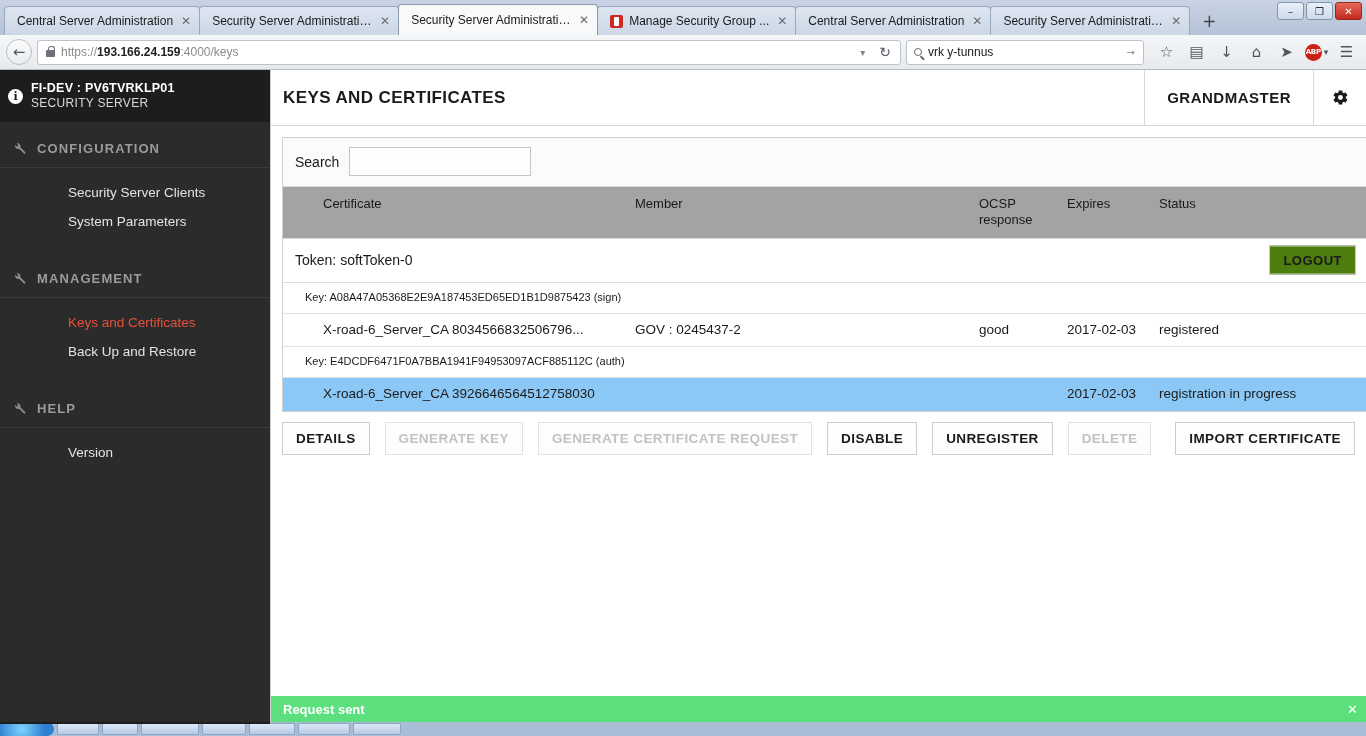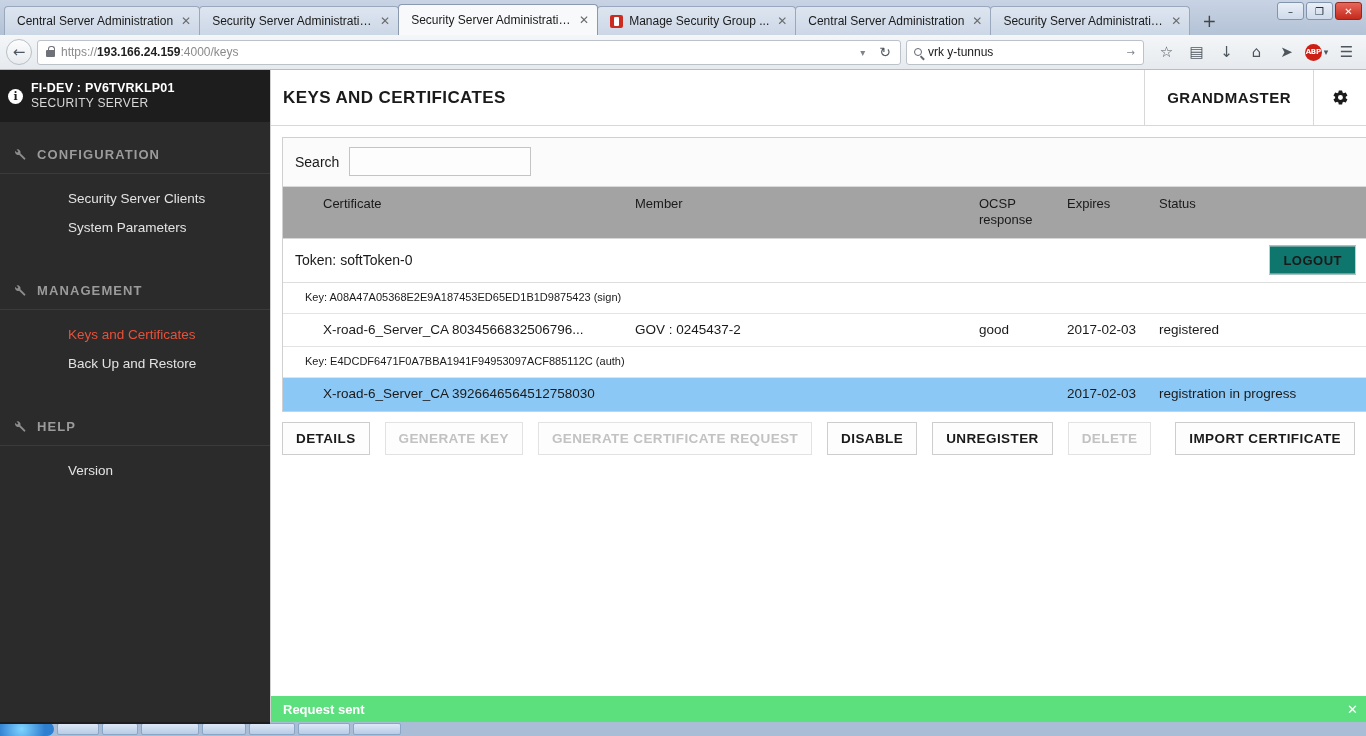--- a/index.html
+++ b/index.html
@@ -235,21 +235,21 @@
     flex: none;
     font-family: "DejaVu Serif", serif;
   }
   .sb-head-txt { line-height: 1.22; }
   .sb-server { font-size: 12.5px; font-weight: 700; color: #ffffff; letter-spacing: 0.2px; }
   .sb-role { font-size: 12px; color: #d9d9d9; letter-spacing: 0.3px; }
 
   .sb-section {
     display: flex; align-items: center;
     gap: 11px;
-    padding: 25px 12px 11px 13px;
+    padding: 19px 12px 11px 13px;
     border-bottom: 1px solid #3b3b3b;
     color: #9b9b9b;
     font-size: 13px;
     font-weight: 700;
     letter-spacing: 1.1px;
   }
   .wrench {
     width: 13px; height: 13px;
     flex: none;
     color: #8d8d8d;
@@ -362,21 +362,21 @@
     border-bottom: 1px solid #dedede;
     font-size: 14px;
     height: 44px;
   }
   .token-cell { position: relative; }
   .logout-btn {
     position: absolute;
     right: 10px; top: 50%;
     transform: translateY(-50%);
     border: 1px solid #c9c9c9;
-    background: #0f766e;
+    background: #4d7c0f;
     font-size: 13px;
     font-weight: 700;
     letter-spacing: 0.5px;
     padding: 6px 13px;
     color: #1a1a1a;
     font-family: "Liberation Sans", sans-serif;
   }
   tr.key-row td {
     padding-left: 22px;
     font-size: 11px;

